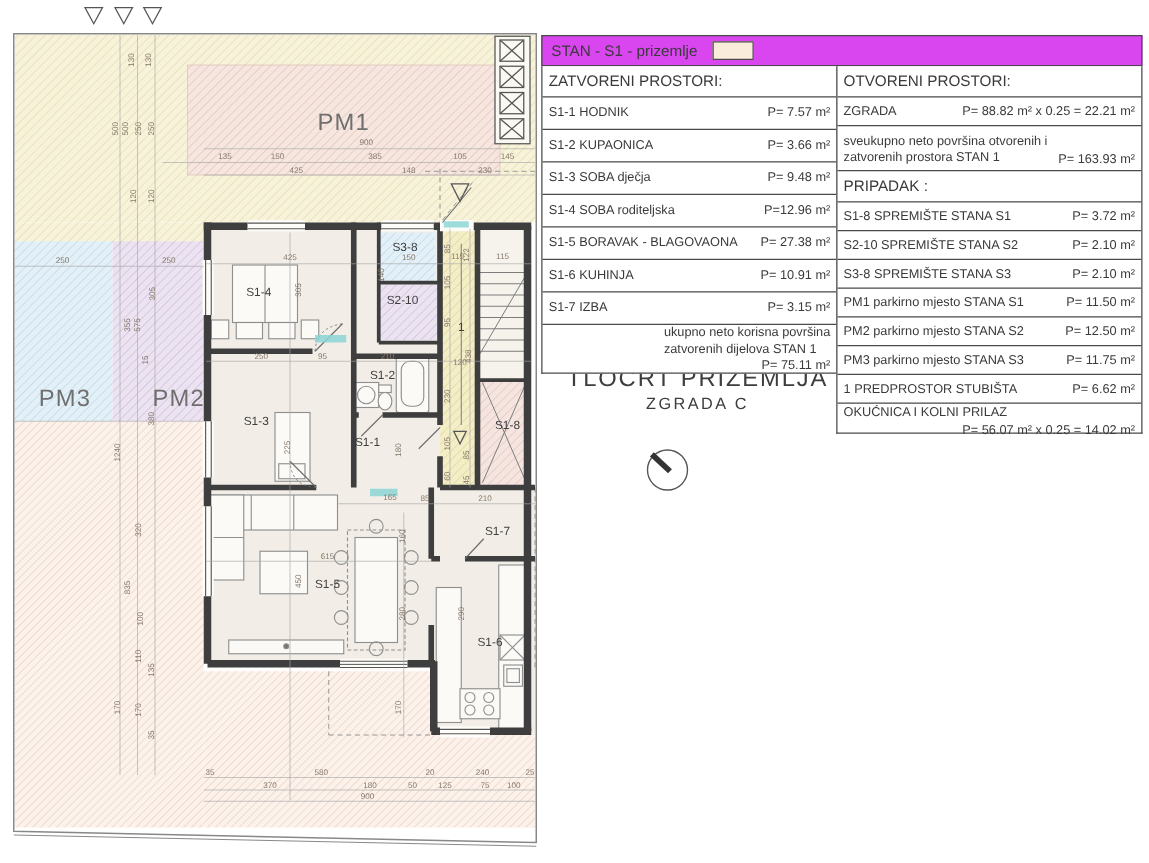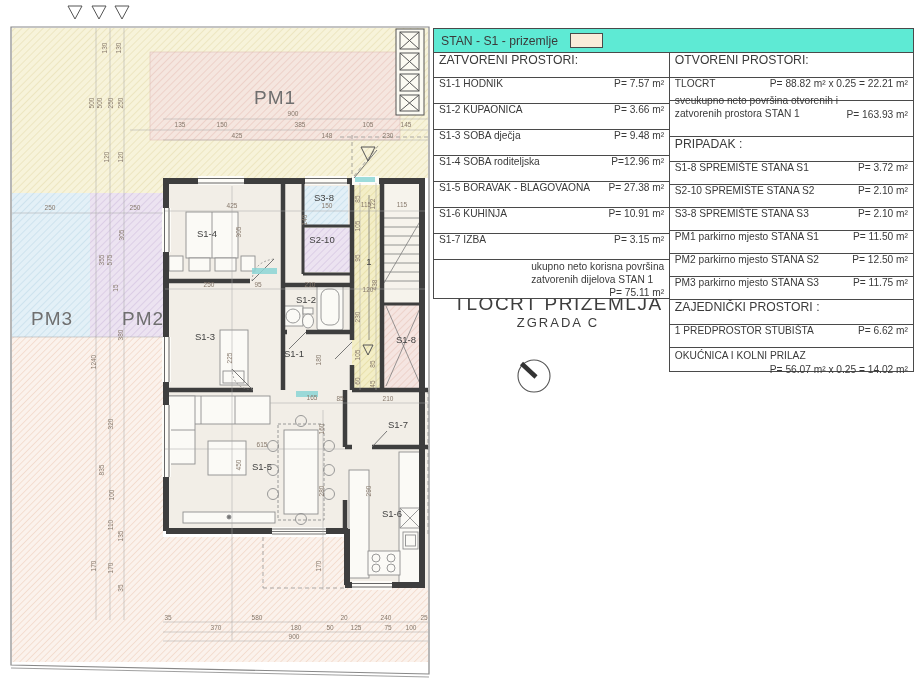--- a/index.html
+++ b/index.html
@@ -9,32 +9,32 @@
   .dim{font-size:6.5px;fill:#87796c;text-anchor:middle;}
   .rlabel{font-size:9.5px;fill:#3f3f3f;text-anchor:middle;}
   .zlabel{font-size:19px;fill:#6f6f6f;text-anchor:middle;letter-spacing:1px;}
   
   .titleblock{position:absolute;left:438px;top:293px;width:240px;text-align:center;}
   .t1{font-size:19px;letter-spacing:1.5px;color:#3d3d3d;}
   .t2{font-size:13px;letter-spacing:2px;color:#3d3d3d;}
   .compass{position:absolute;left:514px;top:355px;width:40px;height:40px;}
   
   .legend{position:absolute;left:433px;top:28px;width:481px;font-size:10.2px;}
-  .ltitle{box-sizing:border-box;height:25px;border:1.4px solid #4a4a4a;display:flex;align-items:center;padding:0 7px;font-size:12.2px;background:#5eead4;}
+  .ltitle{box-sizing:border-box;height:25px;border:1.4px solid #4a4a4a;display:flex;align-items:center;padding:0 7px;font-size:12.2px;background:#d946ef;}
   .swatch{width:31px;height:13px;background:#f9ecda;border:1.1px solid #4a4a4a;margin-left:12px;}
   .cols{display:flex;align-items:flex-start;}
   .col{box-sizing:border-box;border:1.4px solid #4a4a4a;border-top:none;background:#fff;}
   .colL{width:239px;}
   .colR{width:247px;margin-left:-1.4px;border-left:1.4px solid #4a4a4a;}
-  .r{box-sizing:border-box;display:flex;justify-content:space-between;height:26px;padding:0 5px;border-bottom:1.15px solid #4a4a4a;white-space:nowrap;}
+  .r{box-sizing:border-box;display:flex;justify-content:space-between;align-items:center;height:26px;padding:0 5px;border-bottom:1.15px solid #4a4a4a;white-space:nowrap;}
   .colR .r{height:23px;}
   .r:last-child{border-bottom:none;flex-direction:column;}
   .hdr{font-size:12.2px;height:25px;}
   .colR .hdr{height:25px;}
-  .dbl{height:38px;align-items:flex-end;padding-bottom:16px;}
+  .dbl{height:38px;align-items:flex-end;padding-bottom:3px;}
   .colR .dbl{height:36px;}
   .dbl .lbl2 span{display:block;line-height:1.3;}
   .blk{display:block;height:36px;padding:2px 5px 3px 5px;}
   .blk .line2{text-align:right;margin-top:3px;}
   .val{padding-left:4px;}
 </style>
 </head>
 <body>
 
 <div class="plan-wrap">
@@ -438,21 +438,21 @@
             <span>zatvorenih dijelova STAN 1</span>
           </span>
         <span class="val">P= 75.11 m²</span>
       </div>
     </div>
     <div class="col colR">
       <div class="r hdr">
           <span>OTVORENI PROSTORI:</span>
         </div>
       <div class="r">
-          <span>TLOCRT</span>
+          <span>ZGRADA</span>
           <span class="val">P= 88.82 m² x 0.25 = 22.21 m²</span>
         </div>
       <div class="r dbl">
         <span class="lbl2">
             <span>sveukupno neto površina otvorenih i</span>
             <span>zatvorenih prostora STAN 1</span>
           </span>
         <span class="val">P= 163.93 m²</span>
       </div>
       <div class="r hdr">
@@ -475,23 +475,20 @@
           <span class="val">P= 11.50 m²</span>
         </div>
       <div class="r">
           <span>PM2 parkirno mjesto STANA S2</span>
           <span class="val">P= 12.50 m²</span>
         </div>
       <div class="r">
           <span>PM3 parkirno mjesto STANA S3</span>
           <span class="val">P= 11.75 m²</span>
         </div>
-      <div class="r hdr">
-          <span>ZAJEDNIČKI PROSTORI :</span>
-        </div>
       <div class="r">
           <span>1 PREDPROSTOR STUBIŠTA</span>
           <span class="val">P= 6.62 m²</span>
         </div>
       <div class="r blk">
         <span style="display:block">OKUĆNICA I KOLNI PRILAZ</span>
         <span class="line2" style="display:block">P= 56.07 m² x 0.25 = 14.02 m²</span>
       </div>
     </div>
   </div>

